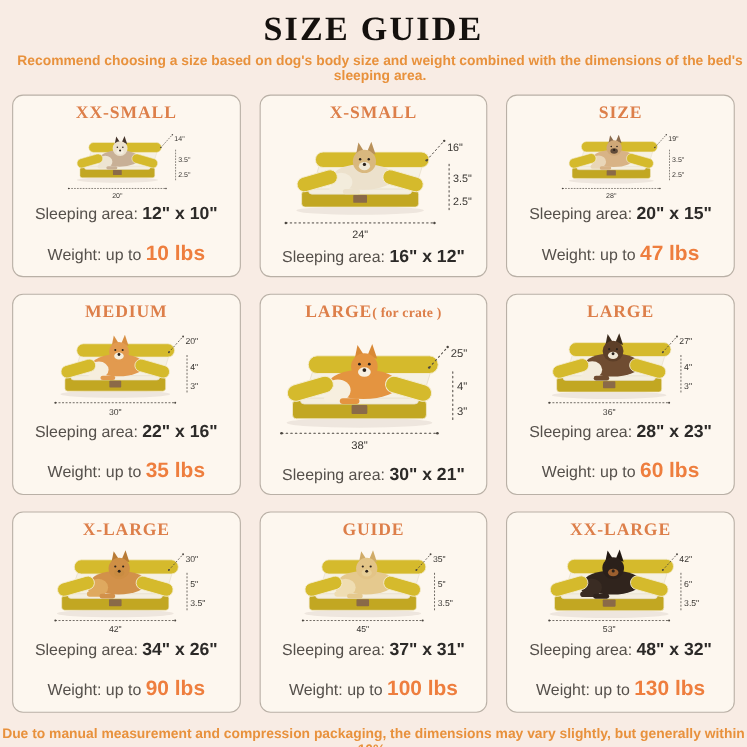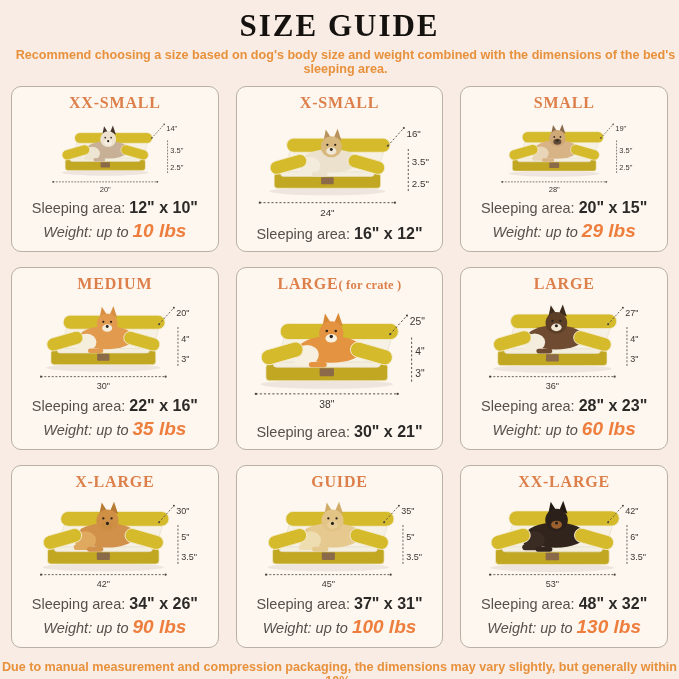--- a/index.html
+++ b/index.html
@@ -67,22 +67,21 @@
   .sleep-line .val{
     font-size:16px;
     font-weight:bold;
     color:#2c2a28;
   }
   .weight-line{
     font-size:14.5px;
     color:#55504b;
     white-space:nowrap;
     line-height:1.3;
-    margin-top:1px;
-    font-style:italic;
+    margin-top:14px;
   }
   .weight-line .val{
     font-size:19px;
     font-weight:bold;
     color:#ee7e3e;
   }
   .page-footer{
     text-align:center;
     font-size:12.6px;
     font-weight:bold;
@@ -222,21 +221,21 @@
     </svg>
 
     <div class="sleep-line">
       <span>Sleeping area:</span>
       <span class="val">16" x 12"</span>
     </div>
   </div>
 
   <div class="card">
     <div class="card-title">
-      <span>SMALL</span>
+      <span>SIZE</span>
     </div>
 
     <svg class="bed-svg" viewBox="0 0 212 126" preserveAspectRatio="xMidYMid meet">
       <g class="bed-scale" transform="translate(9.199999999999998 6.199999999999998) scale(0.9)">
 
         <ellipse cx="92" cy="93" rx="74" ry="5" fill="rgba(60,40,20,0.08)"></ellipse>
 
         <rect x="24" y="70" width="136" height="19" rx="4" fill="#c2a722" stroke="#f4ecd2" stroke-width="0.8"></rect>
 
         <rect x="32" y="60" width="120" height="14" rx="4" fill="#f4eedf" stroke="#e5dcc8" stroke-width="0.8"></rect>
@@ -280,21 +279,21 @@
       <text x="92" y="117" text-anchor="middle" font-size="12">28"</text>
     </svg>
 
     <div class="sleep-line">
       <span>Sleeping area:</span>
       <span class="val">20" x 15"</span>
     </div>
     <div class="weight-line">
       <span>Weight:</span>
       <span>up to</span>
-      <span class="val">29 lbs</span>
+      <span class="val">47 lbs</span>
     </div>
   </div>
 
   <div class="card">
     <div class="card-title">
       <span>MEDIUM</span>
     </div>
 
     <svg class="bed-svg" viewBox="0 0 212 126" preserveAspectRatio="xMidYMid meet">
       <g class="bed-scale" transform="translate(5.520000000000005 3.7200000000000033) scale(0.94)">

